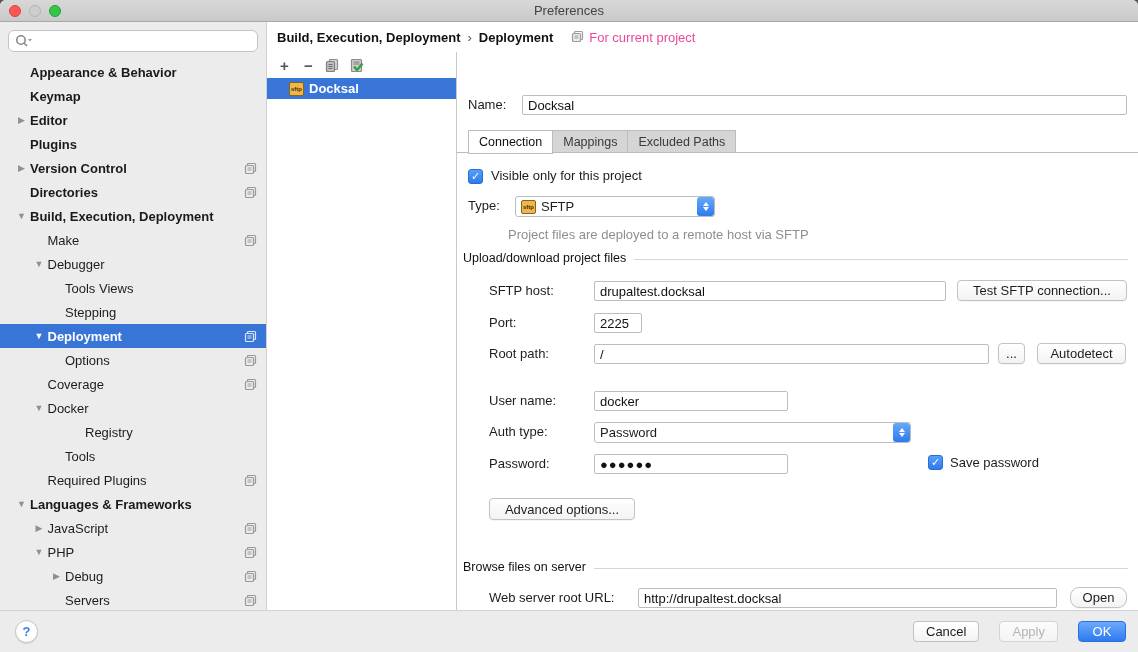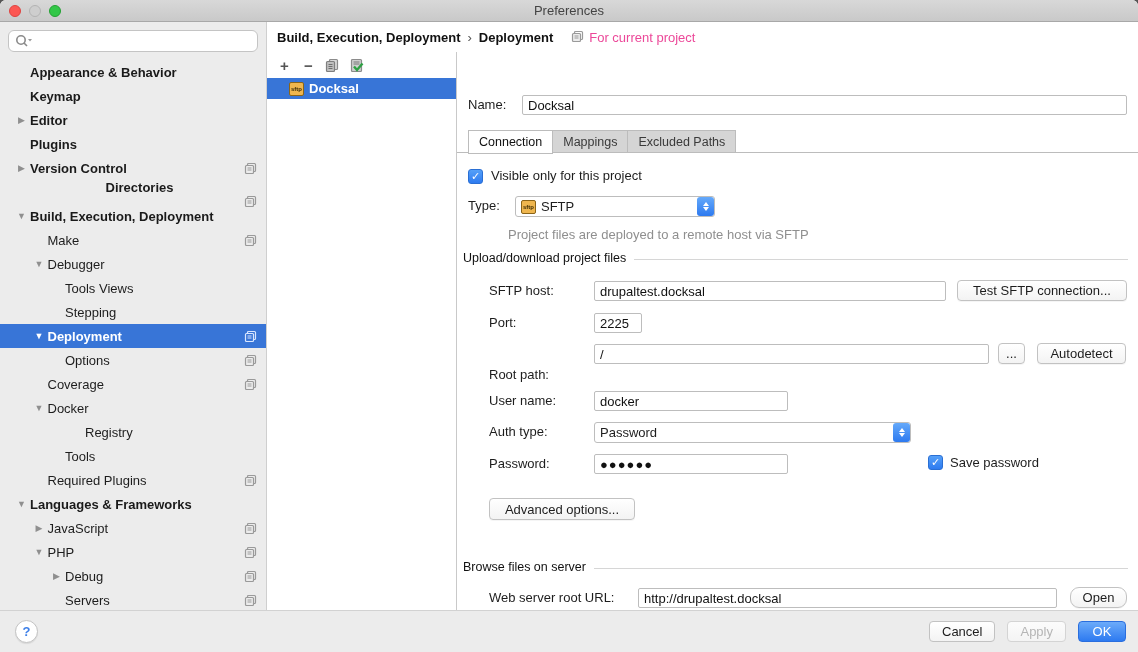--- a/index.html
+++ b/index.html
@@ -97,21 +97,21 @@
   .section .sline { flex:1; height:1px; background:#d6d6d6; margin-top:3px; }
 
   .hint { position:absolute; color:#8f8f8f; }
 
   
   .footer { position:absolute; left:0; bottom:0; width:100%; height:42px; background:#ececec;
             border-top:1px solid #d2d2d2; display:flex; align-items:center; }
   .help-btn { width:23px; height:23px; border-radius:50%; border:1px solid #c3c3c3; background:#fff;
               color:#3d7fe8; font-weight:bold; font-size:13px; display:flex; align-items:center;
               justify-content:center; margin-left:15px; box-shadow:0 1px 1px rgba(0,0,0,0.08); cursor:default; }
-  .footer-actions { margin-left:auto; margin-right:12px; display:flex; gap:12px; align-items:flex-end; }
+  .footer-actions { margin-left:auto; margin-right:12px; display:flex; gap:20px; align-items:flex-end; }
   .fbtn { height:21px; min-width:48px; padding:0 12px; border-radius:4px; font-size:13px;
           background:linear-gradient(#ffffff,#f3f3f3); border:1px solid #c2c2c2; color:#1d1d1d; cursor:default; }
   .fbtn.disabled { color:#b5b5b5; background:linear-gradient(#fcfcfc,#f4f4f4); border-color:#d4d4d4; }
   .fbtn.primary { background:linear-gradient(#6cabfa,#2d7af0); border-color:#2a6ede; color:#fff; }
 
   svg { display:block; }
 </style>
 </head>
 <body>
 
@@ -161,21 +161,21 @@
             <span class="lbl">Version Control</span>
             <span class="shared">
   <svg width="13" height="13" viewBox="0 0 13 13">
     <rect x="3.5" y="1.5" width="8" height="8" rx="1" fill="none" stroke="#9a9a9a" stroke-width="1.2"></rect>
     <rect x="1.5" y="3.5" width="8" height="8" rx="1" fill="#ececec" stroke="#9a9a9a" stroke-width="1.2"></rect>
     <line x1="3.5" y1="6" x2="7.5" y2="6" stroke="#9a9a9a" stroke-width="1"></line>
     <line x1="3.5" y1="8" x2="7.5" y2="8" stroke="#9a9a9a" stroke-width="1"></line>
   </svg>
             </span>
           </div>
-          <div class="tree-row bold" style="padding-left: 13px; flex-direction: column;">
+          <div class="tree-row bold" style="padding-left: 13px;">
             <span class="arrow"></span>
             <span class="lbl">Directories</span>
             <span class="shared">
   <svg width="13" height="13" viewBox="0 0 13 13">
     <rect x="3.5" y="1.5" width="8" height="8" rx="1" fill="none" stroke="#9a9a9a" stroke-width="1.2"></rect>
     <rect x="1.5" y="3.5" width="8" height="8" rx="1" fill="#ececec" stroke="#9a9a9a" stroke-width="1.2"></rect>
     <line x1="3.5" y1="6" x2="7.5" y2="6" stroke="#9a9a9a" stroke-width="1"></line>
     <line x1="3.5" y1="8" x2="7.5" y2="8" stroke="#9a9a9a" stroke-width="1"></line>
   </svg>
             </span>
@@ -404,21 +404,21 @@
             <span class="sline"></span>
           </div>
 
           <span class="flabel" style="left:32px; top:229px;">SFTP host:</span>
           <input class="field" style="left: 137px; top: 229px; width: 352px;" value="drupaltest.docksal">
           <button class="btn" style="left:500px; top:228px; width:170px;">Test SFTP connection...</button>
 
           <span class="flabel" style="left:32px; top:261px;">Port:</span>
           <input class="field" style="left: 137px; top: 261px; width: 48px;" value="2225">
 
-          <span class="flabel" style="left:32px; top:292px;margin-top:21px;">Root path:</span>
+          <span class="flabel" style="left:32px; top:292px;">Root path:</span>
           <input class="field" style="left: 137px; top: 292px; width: 395px;" value="/">
           <button class="btn" style="left:541px; top:291px; width:27px; padding:0;">...</button>
           <button class="btn" style="left:580px; top:291px; width:89px;">Autodetect</button>
 
           <span class="flabel" style="left:32px; top:339px;">User name:</span>
           <input class="field" style="left: 137px; top: 339px; width: 194px;" value="docker">
 
           <span class="flabel" style="left:32px; top:370px;">Auth type:</span>
           <div class="combo" style="left:137px; top:370px; width:317px;">
             <span>Password</span>

